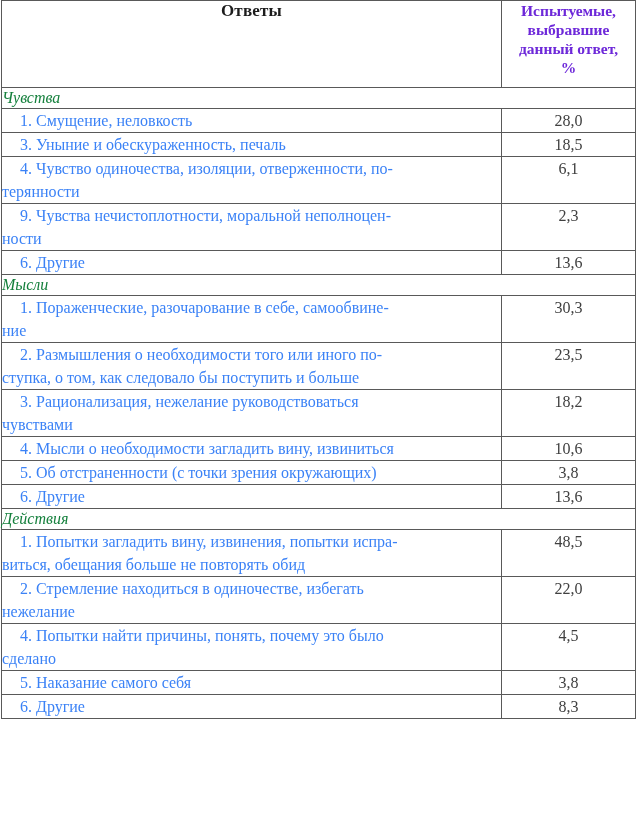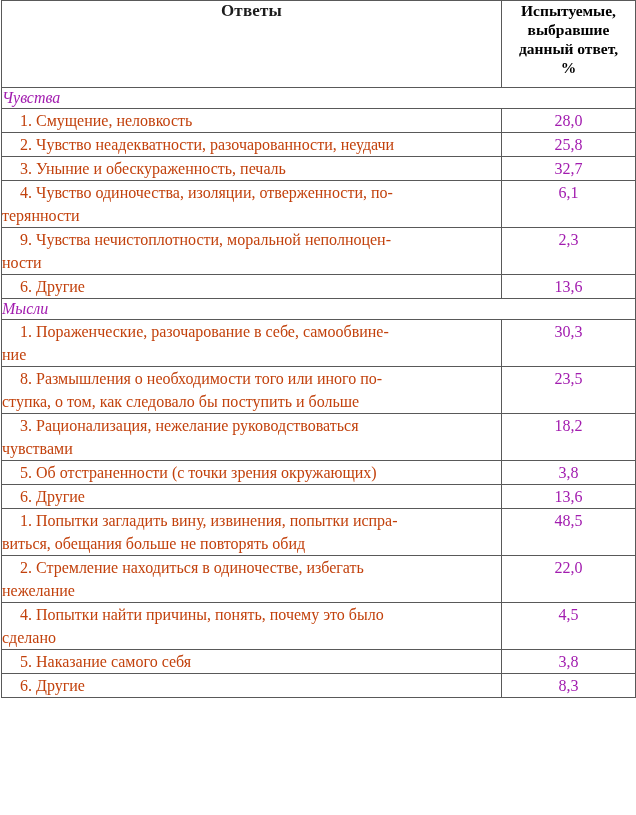--- a/index.html
+++ b/index.html
@@ -47,51 +47,51 @@
     font-size: 17px;
     letter-spacing: .2px;
     color: #1c1c1c;
   }
   .hdr-pct {
     text-align: center;
     vertical-align: middle;
     font-weight: bold;
     font-size: 15.5px;
     line-height: 19px;
-    color: #000000;
+    color: #6d28d9;
     padding: 2px 4px 3px 4px;
   }
   .hdr-pct .ln { display: block; white-space: nowrap; }
 
   
   .section-cell {
     font-style: italic;
     font-size: 16px;
     line-height: 20px;
     padding: 2px 0 3px 10px;
-    color: #a21caf;
+    color: #15803d;
     white-space: nowrap;
   }
 
   
   .answer-cell {
     font-size: 16px;
     line-height: 23px;
     padding: 2px 6px 3px 12px;
-    color: #c2410c;
+    color: #3b82f6;
   }
   .answer-cell .ln { display: block; }
   .answer-cell .ln.first { text-indent: 18px; }
 
   .pct-cell {
     text-align: center;
     font-size: 16px;
     line-height: 23px;
     padding: 2px 4px 3px 4px;
-    color: #a21caf;
+    color: #404040;
     white-space: nowrap;
     margin-top: 28px;
   }
 </style>
 </head>
 <body>
 
 <div class="sheet">
   <table class="survey">
     <colgroup>
@@ -114,29 +114,23 @@
           <td class="section-cell" colspan="2">Чувства</td>
         </tr>
         <tr>
           <td class="answer-cell">
             <span class="ln first">1. Смущение, неловкость</span>
           </td>
           <td class="pct-cell">28,0</td>
         </tr>
         <tr>
           <td class="answer-cell">
-            <span class="ln first">2. Чувство неадекватности, разочарованности, неудачи</span>
-          </td>
-          <td class="pct-cell">25,8</td>
-        </tr>
-        <tr>
-          <td class="answer-cell">
             <span class="ln first">3. Уныние и обескураженность, печаль</span>
           </td>
-          <td class="pct-cell">32,7</td>
+          <td class="pct-cell">18,5</td>
         </tr>
         <tr>
           <td class="answer-cell">
             <span class="ln first">4. Чувство одиночества, изоляции, отверженности, по-</span>
             <span class="ln">терянности</span>
           </td>
           <td class="pct-cell">6,1</td>
         </tr>
         <tr>
           <td class="answer-cell">
@@ -156,43 +150,52 @@
         </tr>
         <tr>
           <td class="answer-cell">
             <span class="ln first">1. Пораженческие, разочарование в себе, самообвине-</span>
             <span class="ln">ние</span>
           </td>
           <td class="pct-cell">30,3</td>
         </tr>
         <tr>
           <td class="answer-cell">
-            <span class="ln first">8. Размышления о необходимости того или иного по-</span>
+            <span class="ln first">2. Размышления о необходимости того или иного по-</span>
             <span class="ln">ступка, о том, как следовало бы поступить и больше</span>
           </td>
           <td class="pct-cell">23,5</td>
         </tr>
         <tr>
           <td class="answer-cell">
             <span class="ln first">3. Рационализация, нежелание руководствоваться</span>
             <span class="ln">чувствами</span>
           </td>
           <td class="pct-cell">18,2</td>
         </tr>
         <tr>
           <td class="answer-cell">
+            <span class="ln first">4. Мысли о необходимости загладить вину, извиниться</span>
+          </td>
+          <td class="pct-cell">10,6</td>
+        </tr>
+        <tr>
+          <td class="answer-cell">
             <span class="ln first">5. Об отстраненности (с точки зрения окружающих)</span>
           </td>
           <td class="pct-cell">3,8</td>
         </tr>
         <tr>
           <td class="answer-cell">
             <span class="ln first">6. Другие</span>
           </td>
           <td class="pct-cell">13,6</td>
+        </tr>
+        <tr>
+          <td class="section-cell" colspan="2">Действия</td>
         </tr>
         <tr>
           <td class="answer-cell">
             <span class="ln first">1. Попытки загладить вину, извинения, попытки испра-</span>
             <span class="ln">виться, обещания больше не повторять обид</span>
           </td>
           <td class="pct-cell">48,5</td>
         </tr>
         <tr>
           <td class="answer-cell">

